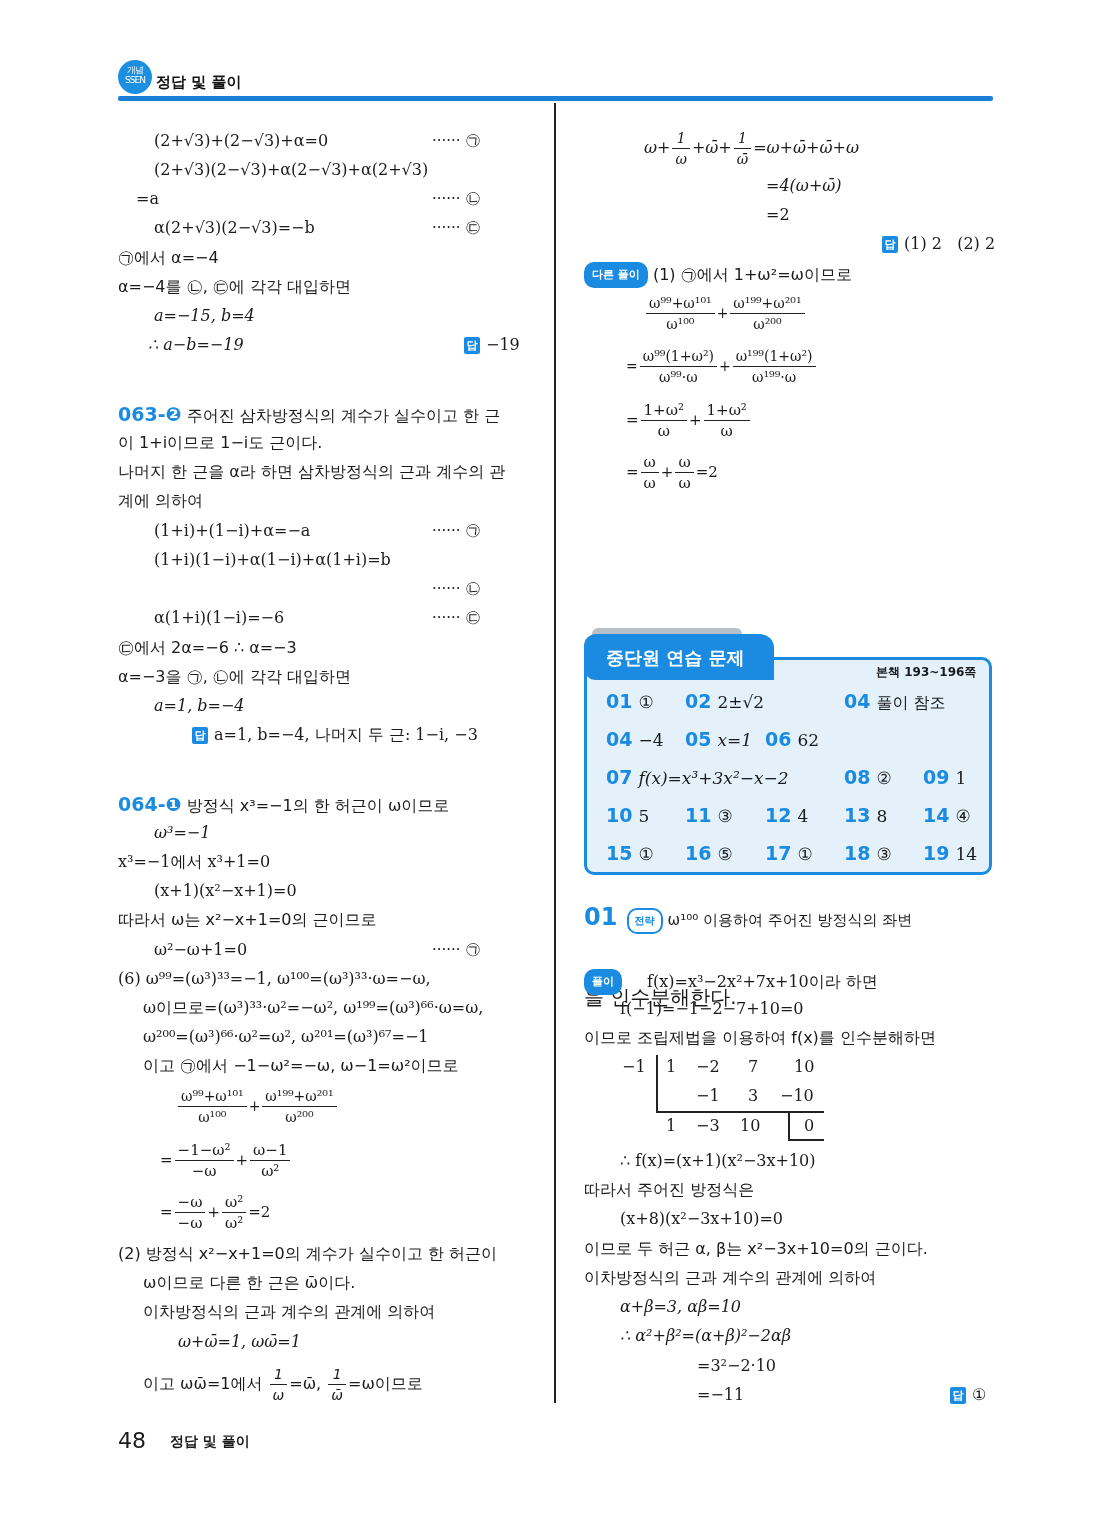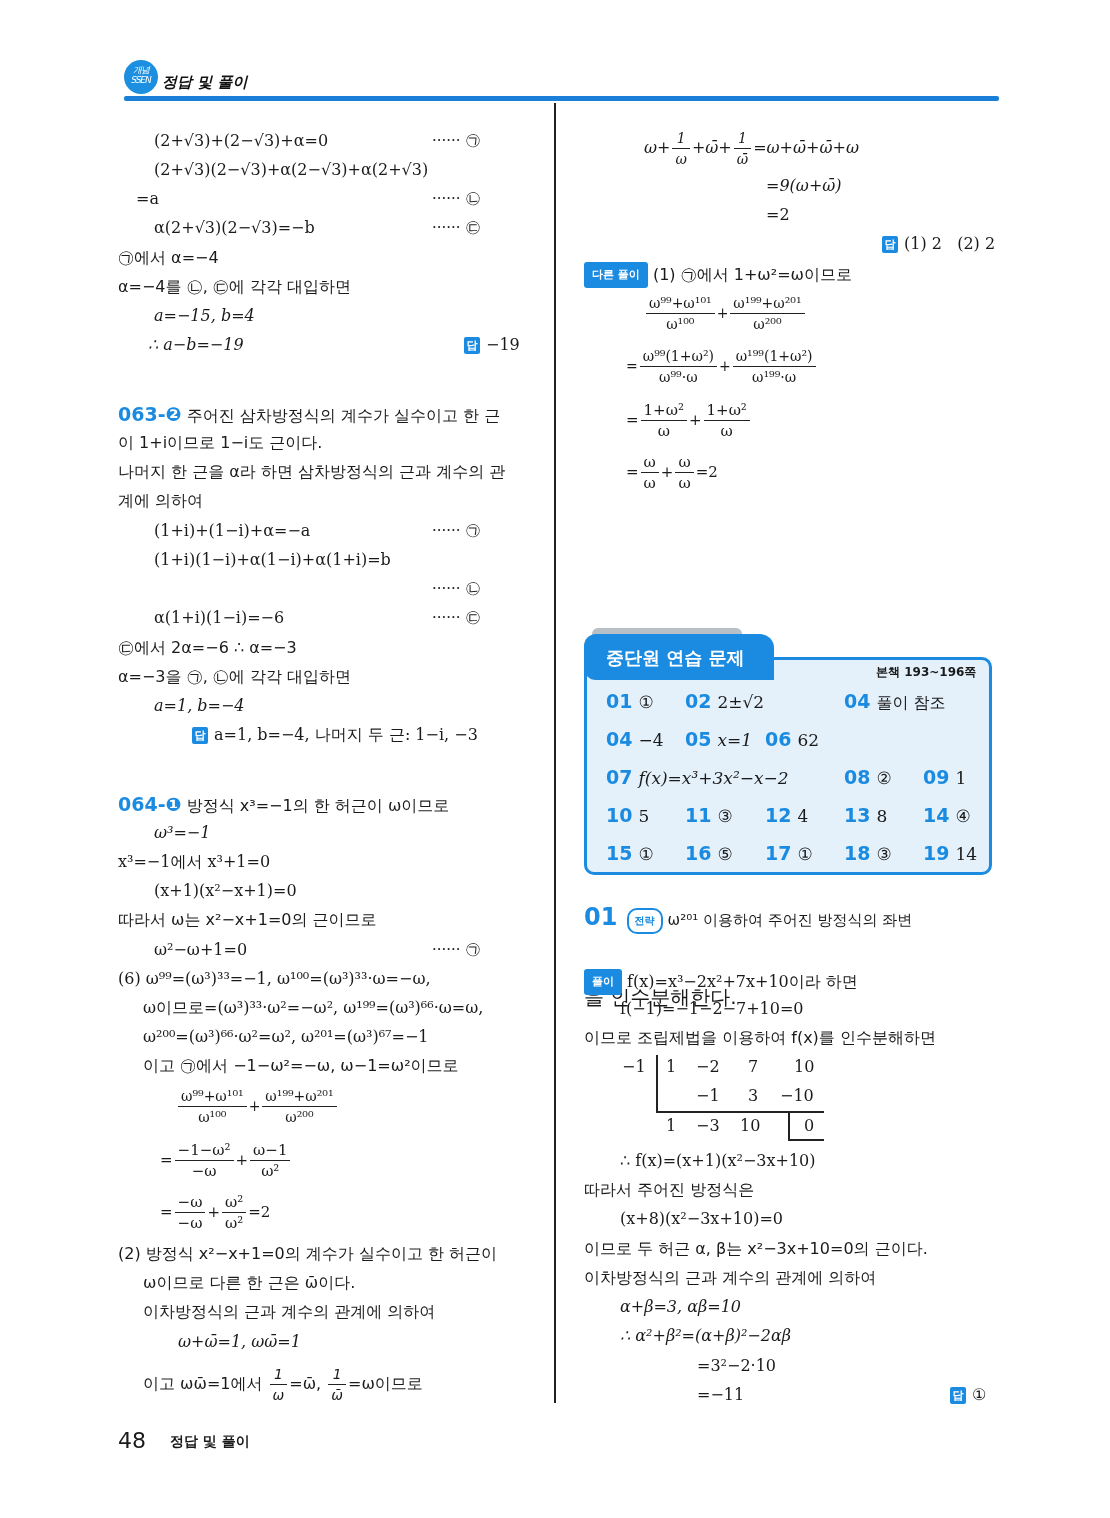--- a/index.html
+++ b/index.html
@@ -1,36 +1,36 @@
 <!DOCTYPE html>
 <html><head>
 <meta charset="utf-8">
 <style>
   * { box-sizing: border-box; margin: 0; padding: 0; }
   body { width: 1110px; height: 1518px; background: #ffffff; position: relative; overflow: hidden;
          font-family: "DejaVu Serif", "Liberation Serif", serif; color: #1a1a1a; }
-  .header { position: absolute; left: 124px; top: 60px; width: 875px; height: 42px; font-style: italic; }
+  .header { position: absolute; left: 118px; top: 60px; width: 875px; height: 42px; }
   .logo { position: absolute; left: 0; top: 0; width: 34px; height: 34px; border-radius: 50%;
           background: #1c8fe0; color: #fff; font-family: "DejaVu Sans", sans-serif; font-size: 8px;
           line-height: 10px; text-align: center; padding-top: 5px; }
   .logo span { display:block; font-size: 9px; letter-spacing: -1px; }
   .htitle { position: absolute; left: 38px; top: 13px; font-family: "DejaVu Sans", sans-serif;
             font-weight: bold; font-size: 15px; color: #111; }
   .hrule { position: absolute; left: 0; top: 36px; width: 875px; height: 5px; background: #1a7fd6; border-radius: 2px; }
   .divider { position: absolute; left: 554px; top: 103px; width: 2px; height: 1300px; background: #222; }
   .ln { position: absolute; white-space: nowrap; line-height: 22px; }
   .ko { font-family: "DejaVu Sans", sans-serif; font-size: 16px; }
   i, .it { font-style: italic; }
   .mark { position: absolute; white-space: nowrap; font-size: 15px; }
   .num { color: #1a8be0; font-family: "DejaVu Sans", sans-serif; font-weight: bold; font-size: 19px; }
   .dap { display:inline-block; background:#1a8be0; color:#fff; font-family:"DejaVu Sans",sans-serif;
          font-size:11px; font-weight:bold; width:16px; height:17px; text-align:center; line-height:17px;
          border-radius:2px; margin-right:6px; vertical-align: middle; }
   .pill { display:inline-block; background:#1a8be0; color:#fff; font-family:"DejaVu Sans",sans-serif;
-          font-size:11px; font-weight:bold; padding:2px 8px; border-radius:3px; vertical-align:middle; }
+          font-size:11px; font-weight:bold; padding:2px 8px; border-radius:10px; vertical-align:middle; }
   .pill-o { display:inline-block; border:2px solid #1a8be0; color:#1a8be0; font-family:"DejaVu Sans",sans-serif;
             font-size:10px; font-weight:bold; padding:0 6px; border-radius:10px; vertical-align:middle; }
   .frac { display:inline-block; vertical-align: middle; text-align:center; margin: 0 2px; }
   .frac > span { display:block; padding: 0 3px; line-height: 20px; }
   .frac > span.top { border-bottom: 1px solid #222; }
   .box { position: absolute; left: 584px; top: 657px; width: 408px; height: 218px; border: 3px solid #1a8be0;
          border-radius: 10px; background: #e4f1fb; }
   .box-tab { position: absolute; left: 584px; top: 634px; width: 190px; height: 46px; background: #1a8be0;
              border-radius: 12px 14px 0 12px; color:#fff; font-family:"DejaVu Sans",sans-serif; font-weight:bold;
              font-size:18px; padding: 12px 0 0 22px; }
@@ -127,21 +127,21 @@
     <span>이고 ωω̄=1에서</span>
     <span class="frac it" style="font-size:14px"><span class="top">1</span><span>ω</span></span><span>=ω̄,</span>
     <span class="frac it" style="font-size:14px"><span class="top">1</span><span>ω̄</span></span><span>=ω이므로</span>
   </div>
 </div>
 
 <div>
   <div class="ln it" style="left:644px;top:128px;font-size:16px">
     <span>ω+</span><span class="frac" style="font-size:14px"><span class="top">1</span><span>ω</span></span><span>+ω̄+</span><span class="frac" style="font-size:14px"><span class="top">1</span><span>ω̄</span></span><span>=ω+ω̄+ω̄+ω</span>
   </div>
-  <div class="ln it" style="left:766px;top:175px">=9(ω+ω̄)</div>
+  <div class="ln it" style="left:766px;top:175px">=4(ω+ω̄)</div>
   <div class="ln" style="left:766px;top:204px">=2</div>
   <div class="ln" style="left:882px;top:233px">
     <span class="dap">답</span><span style="white-space:pre">(1) 2   (2) 2</span>
   </div>
 
   <div class="ln" style="left:584px;top:262px">
     <span class="pill">다른 풀이</span>
     <span class="ko">(1) ㉠에서 1+ω²=ω이므로</span>
   </div>
   <div class="ln" style="left:644px;top:293px;font-size:14px">
@@ -182,26 +182,26 @@
 
   <div class="ans" style="left:606px;top:842px"><span class="k">15</span><span>①</span></div>
   <div class="ans" style="left:685px;top:842px"><span class="k">16</span><span>⑤</span></div>
   <div class="ans" style="left:765px;top:842px"><span class="k">17</span><span>①</span></div>
   <div class="ans" style="left:844px;top:842px"><span class="k">18</span><span>③</span></div>
   <div class="ans" style="left:923px;top:842px"><span class="k">19</span><span>14</span></div>
 
   <div class="ln" style="left:584px;top:906px">
     <span class="num" style="font-size:24px">01</span>
     <span class="pill-o" style="margin-left:4px">전략</span>
-    <span class="ko" style="font-size:15px">ω²⁰¹ 이용하여 주어진 방정식의 좌변</span>
+    <span class="ko" style="font-size:15px">ω¹⁰⁰ 이용하여 주어진 방정식의 좌변</span>
   </div>
   <div class="ln ko" style="left:584px;top:986px;font-size:20px">을 인수분해한다.</div>
   <div class="ln" style="left:584px;top:969px">
     <span class="pill">풀이</span>
-    <span style="margin-left:0">f(x)=x³−2x²+7x+10이라 하면</span>
+    <span style="margin-left:20px">f(x)=x³−2x²+7x+10이라 하면</span>
   </div>
   <div class="ln" style="left:620px;top:998px">f(−1)=−1−2−7+10=0</div>
   <div class="ln ko" style="left:584px;top:1027px">이므로 조립제법을 이용하여 f(x)를 인수분해하면</div>
 
   <div class="synth">
     <div class="c" style="left:2px;top:2px">−1</div>
     <div style="position:absolute;left:36px;top:0;width:2px;height:56px;background:#222"></div>
     <div style="position:absolute;left:36px;top:56px;width:168px;height:2px;background:#222"></div>
     <div style="position:absolute;left:168px;top:58px;width:2px;height:26px;background:#222"></div>
     <div style="position:absolute;left:168px;top:84px;width:36px;height:2px;background:#222"></div>

